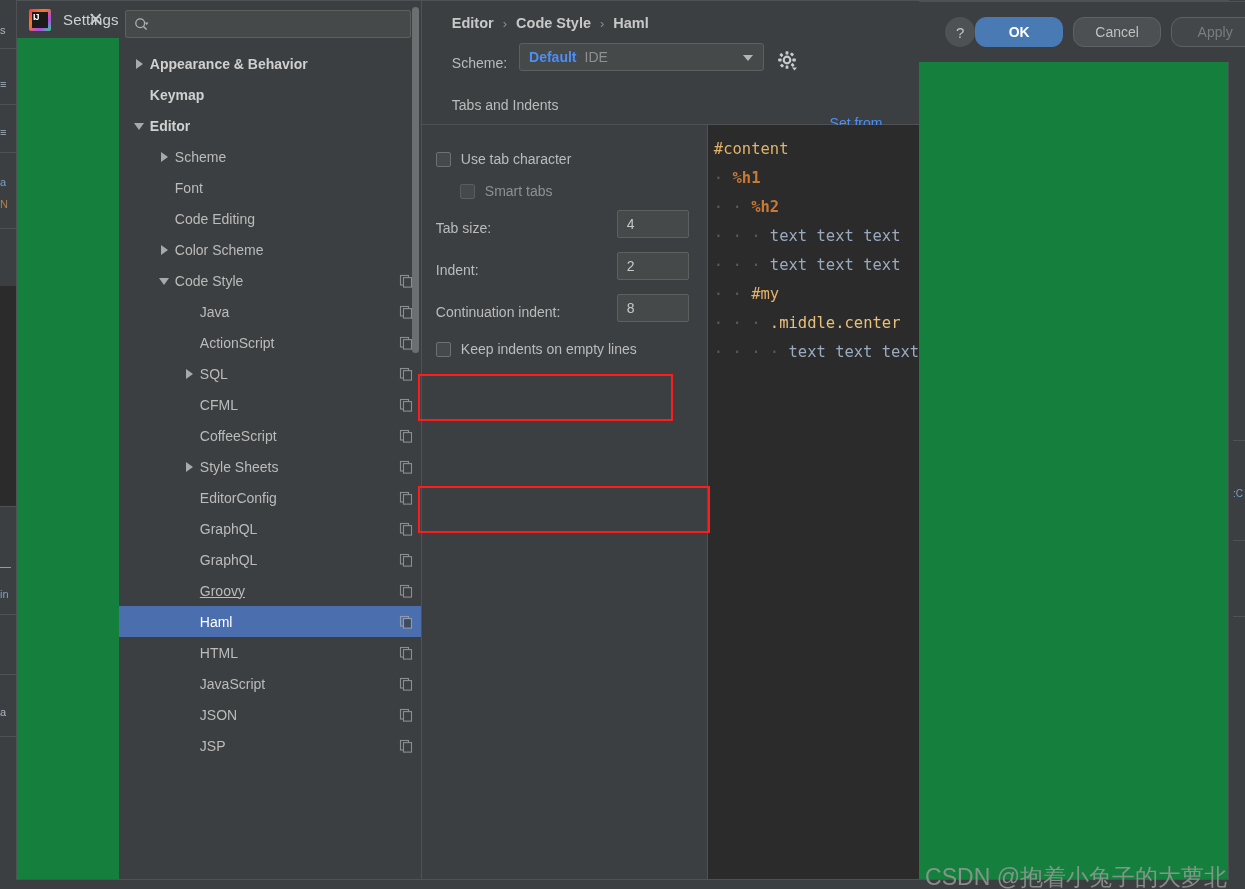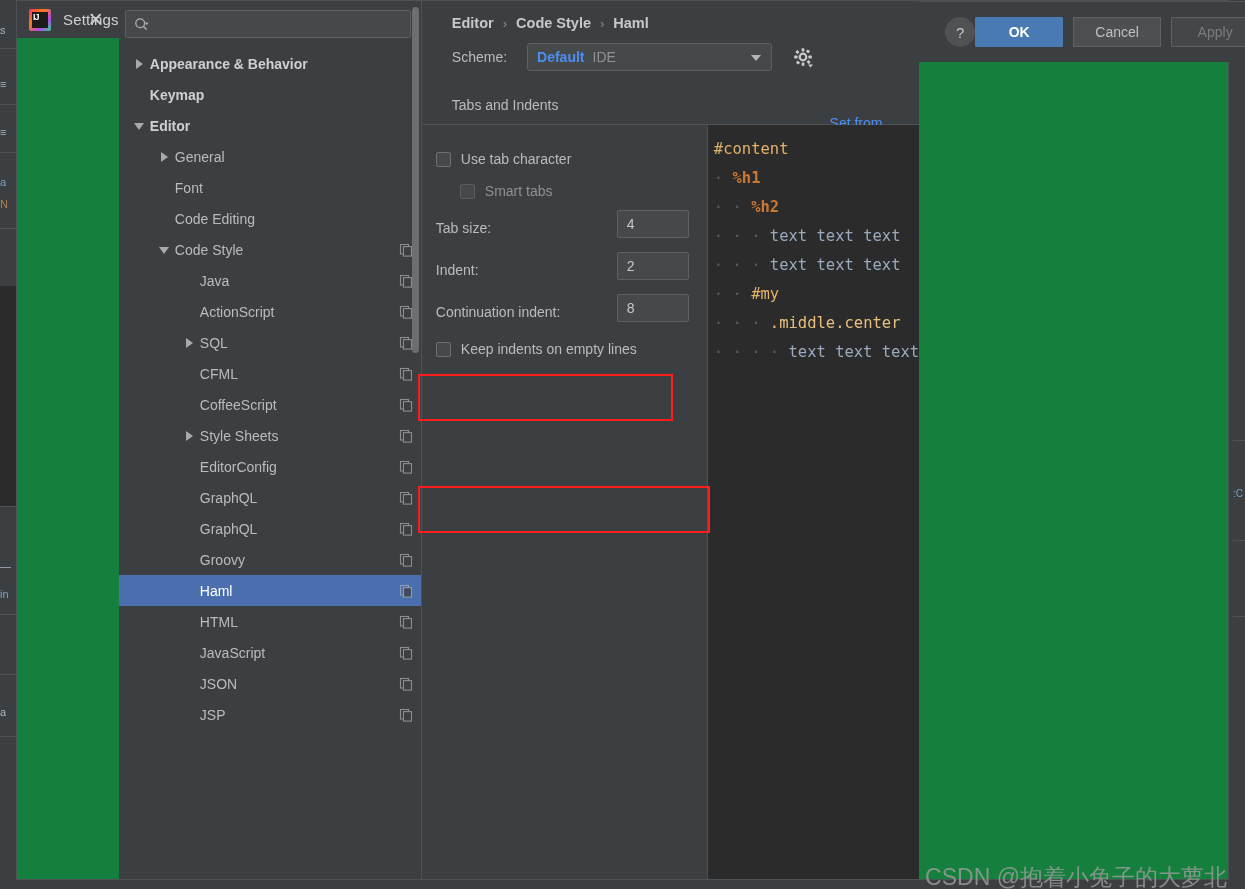--- a/index.html
+++ b/index.html
@@ -132,21 +132,21 @@
   .content {
     flex:1; min-width:0; display:flex; flex-direction:column;
     background:#3c3f41; position:relative;
   }
   .breadcrumb {
     padding:14px 0 0 30px; font-size:14.5px; font-weight:bold; color:#c8c8c8;
     display:flex; align-items:center; gap:9px;
   }
   .crumb-sep { color:#8d8d8d; font-weight:normal; font-size:13px; }
   .scheme-row {
-    display:flex; align-items:center; padding:12px 0 0 30px; gap:20px;
+    display:flex; align-items:flex-end; padding:12px 0 0 30px; gap:12px;
   }
   .scheme-label { font-size:14px; color:#bbbbbb; }
   .scheme-combo {
     width:245px; height:28px; background:#45494a; border:1px solid #5e6060;
     border-radius:3px; display:flex; align-items:center; padding:0 9px;
     position:relative;
   }
   .scheme-name { font-size:14px; font-weight:bold; color:#4b8ef5; }
   .scheme-sub { font-size:14px; color:#8e9091; margin-left:8px; }
   .combo-arrow {
@@ -216,21 +216,21 @@
     border-top:1px solid #4e5254;
     display:flex; align-items:center; position:relative;
   }
   .help-btn {
     margin-left:26px; width:30px; height:30px; border-radius:50%;
     background:#4e5254; color:#c5c5c5; font-size:15px;
     display:flex; align-items:center; justify-content:center;
   }
   .btns { margin-left:auto; display:flex; gap:10px; padding-right:10px; }
   .btn {
-    min-width:88px; height:30px; border-radius:1px; font-size:14px;
+    min-width:88px; height:30px; border-radius:11px; font-size:14px;
     display:flex; align-items:center; justify-content:center;
     border:1px solid #5e6264; background:#4c5052; color:#c0c0c0;
   }
   .btn.primary { background:#4a7ab4; border-color:#4a7ab4; color:#ffffff; font-weight:bold; }
   .btn.disabled { color:#7a7d7f; background:#43474a; }
 
   .watermark {
     position:absolute; right:18px; bottom:-4px;
     font-size:23px; color:#9b9b9b; opacity:.82;
     font-family:"Liberation Sans", sans-serif; white-space:nowrap;
@@ -300,29 +300,33 @@
           <div class="tree-row bold" style="padding-left: 14px;">
             <span class="tw"></span>
             <span class="tree-label">Keymap</span>
           </div>
           <div class="tree-row bold" style="padding-left: 14px;">
             <span class="tw down"></span>
             <span class="tree-label">Editor</span>
           </div>
           <div class="tree-row" style="padding-left: 39px;">
             <span class="tw right"></span>
-            <span class="tree-label">General</span>
+            <span class="tree-label">Scheme</span>
           </div>
           <div class="tree-row" style="padding-left: 39px;">
             <span class="tw"></span>
             <span class="tree-label">Font</span>
           </div>
           <div class="tree-row" style="padding-left: 39px;">
             <span class="tw"></span>
             <span class="tree-label">Code Editing</span>
+          </div>
+          <div class="tree-row" style="padding-left: 39px;">
+            <span class="tw right"></span>
+            <span class="tree-label">Color Scheme</span>
           </div>
           <div class="tree-row" style="padding-left: 39px;">
             <span class="tw down"></span>
             <span class="tree-label">Code Style</span>
             <span class="copy-icon"><svg width="14" height="14" viewBox="0 0 14 14">
                 <rect x="1.5" y="1.5" width="8" height="9.5" fill="none" stroke="#a6a9ab" stroke-width="1.1"></rect>
                 <rect x="4.5" y="3.6" width="8" height="9.5" fill="#3c3f41" stroke="#a6a9ab" stroke-width="1.1"></rect>
               </svg></span>
           </div>
           <div class="tree-row" style="padding-left: 64px;">
@@ -390,21 +394,21 @@
               </svg></span>
           </div>
           <div class="tree-row" style="padding-left: 64px;">
             <span class="tw"></span>
             <span class="tree-label">GraphQL</span>
             <span class="copy-icon"><svg width="14" height="14" viewBox="0 0 14 14">
                 <rect x="1.5" y="1.5" width="8" height="9.5" fill="none" stroke="#a6a9ab" stroke-width="1.1"></rect>
                 <rect x="4.5" y="3.6" width="8" height="9.5" fill="#3c3f41" stroke="#a6a9ab" stroke-width="1.1"></rect>
               </svg></span>
           </div>
-          <div class="tree-row" style="padding-left: 64px;">
+          <div class="tree-row" style="padding-left: 64px; text-decoration: underline;">
             <span class="tw"></span>
             <span class="tree-label">Groovy</span>
             <span class="copy-icon"><svg width="14" height="14" viewBox="0 0 14 14">
                 <rect x="1.5" y="1.5" width="8" height="9.5" fill="none" stroke="#a6a9ab" stroke-width="1.1"></rect>
                 <rect x="4.5" y="3.6" width="8" height="9.5" fill="#3c3f41" stroke="#a6a9ab" stroke-width="1.1"></rect>
               </svg></span>
           </div>
           <div class="tree-row selected" style="padding-left: 64px;">
             <span class="tw"></span>
             <span class="tree-label">Haml</span>

